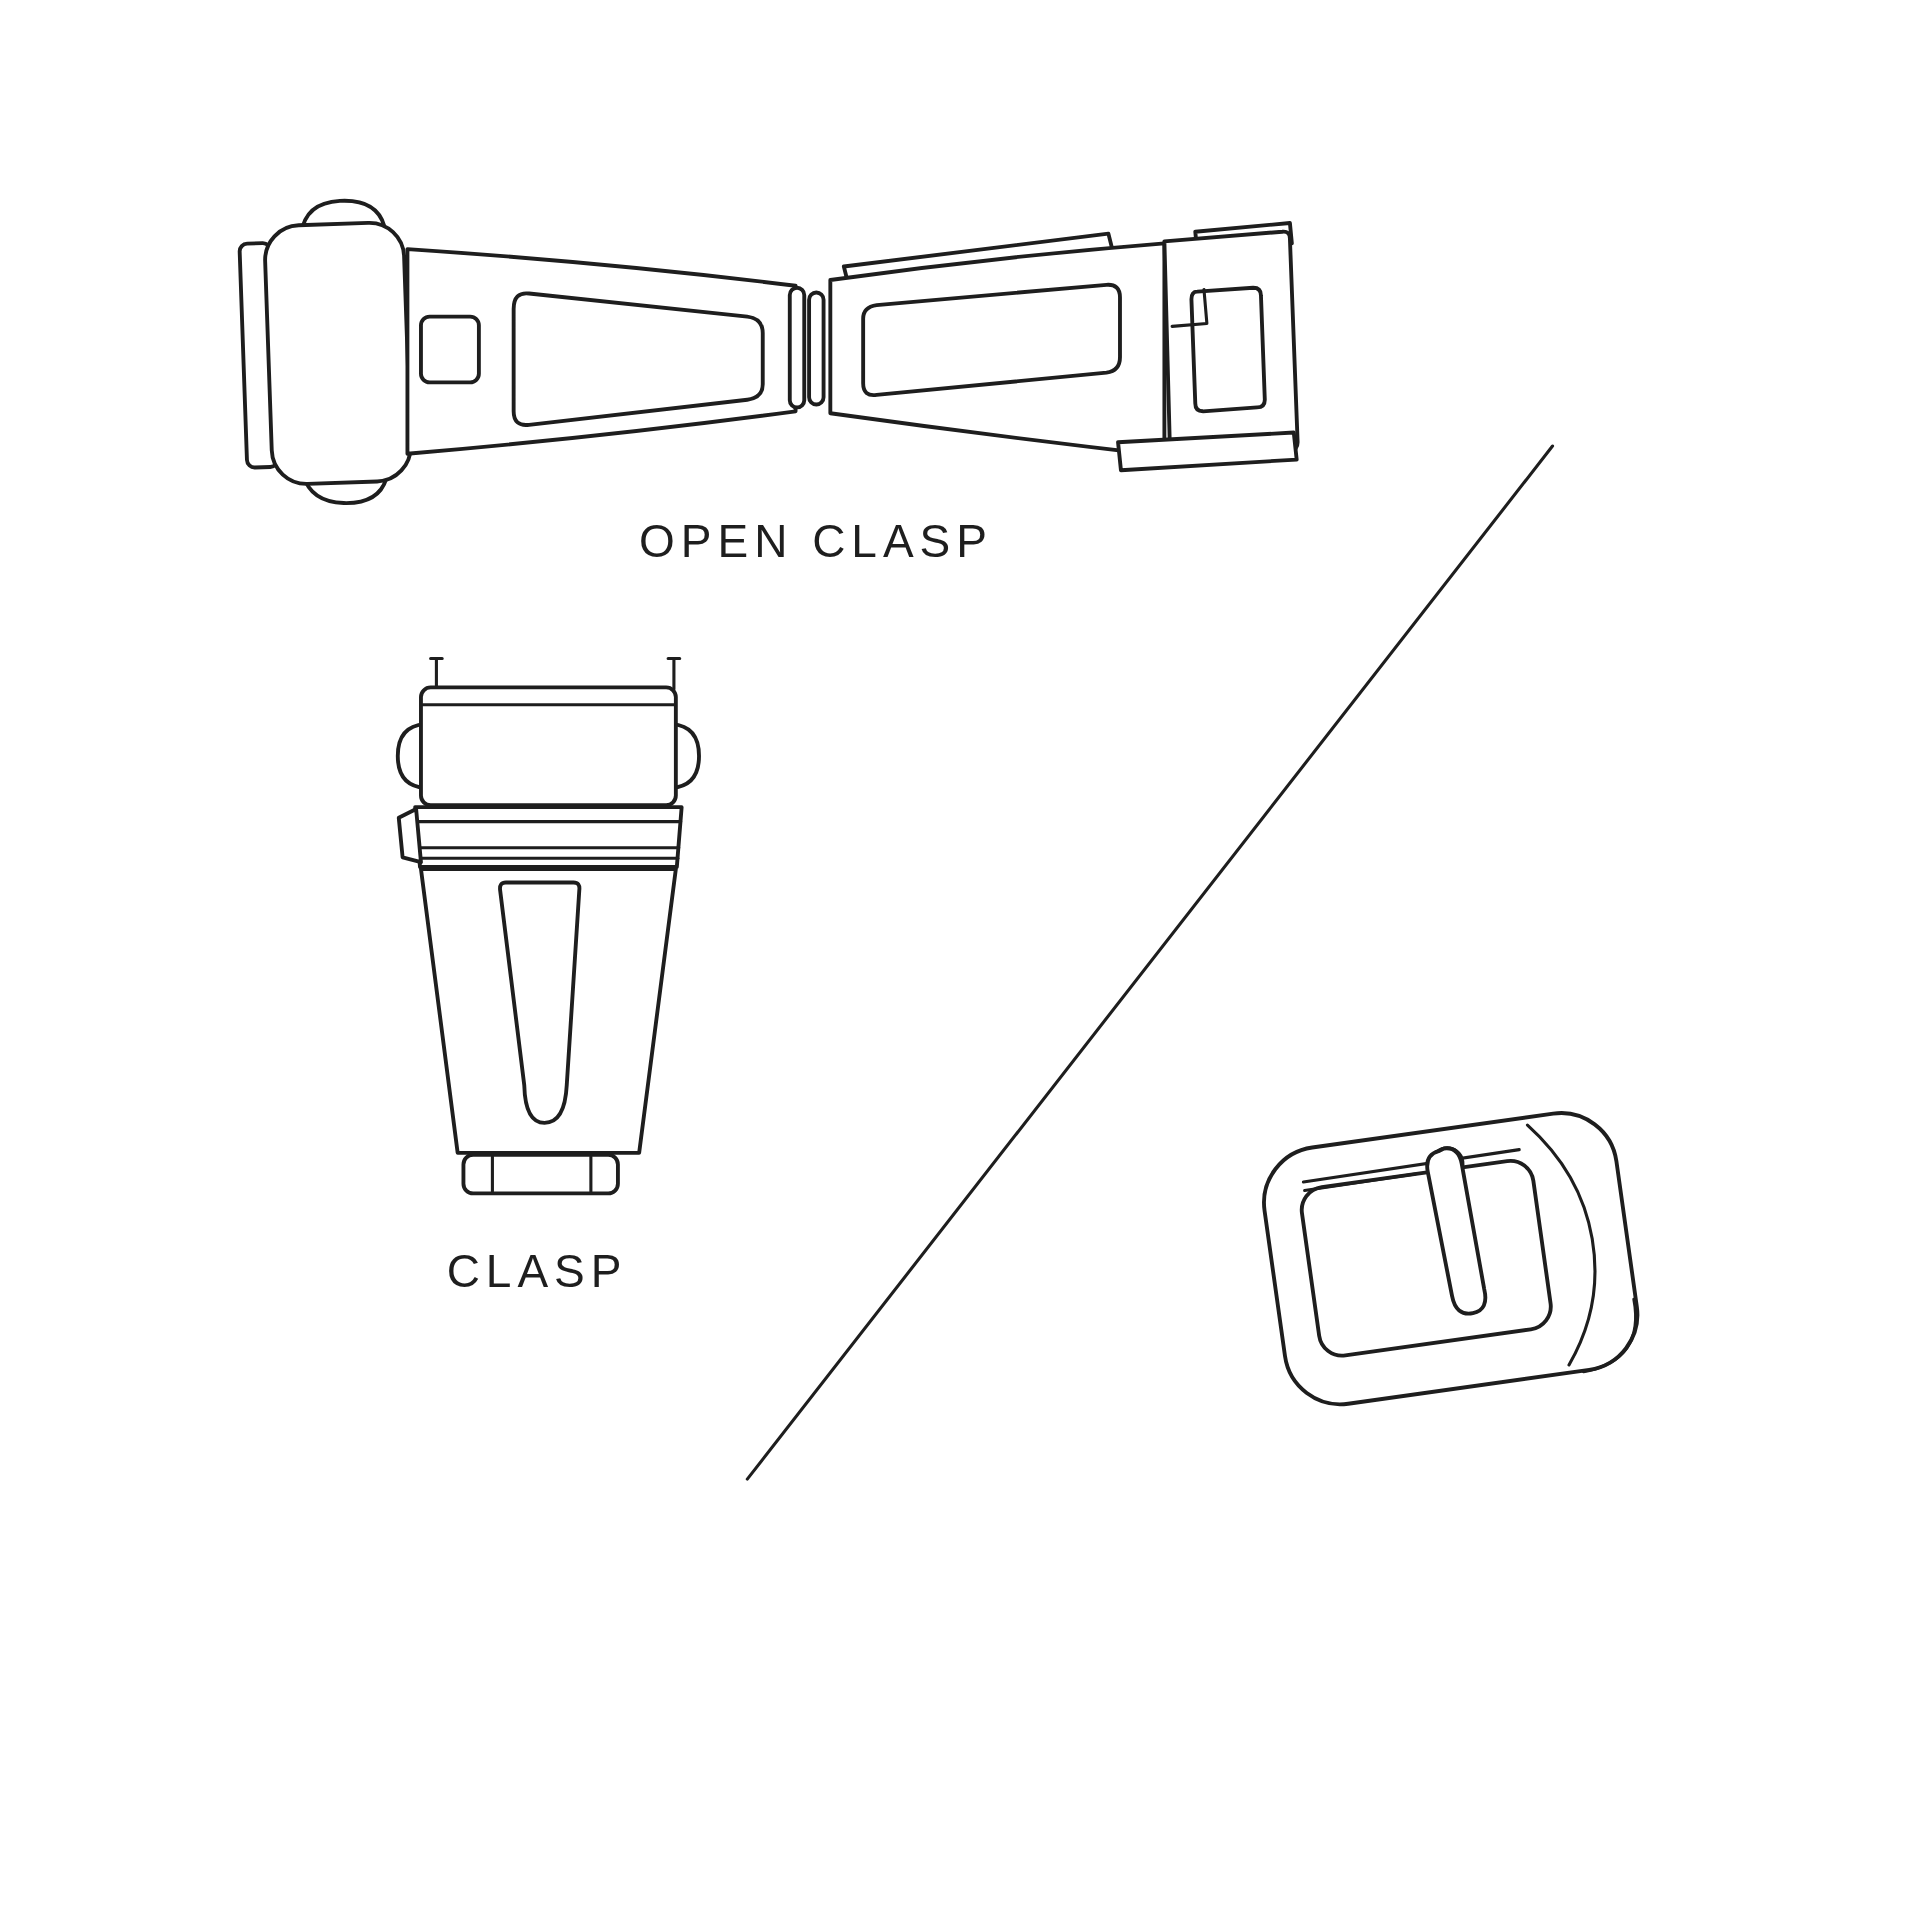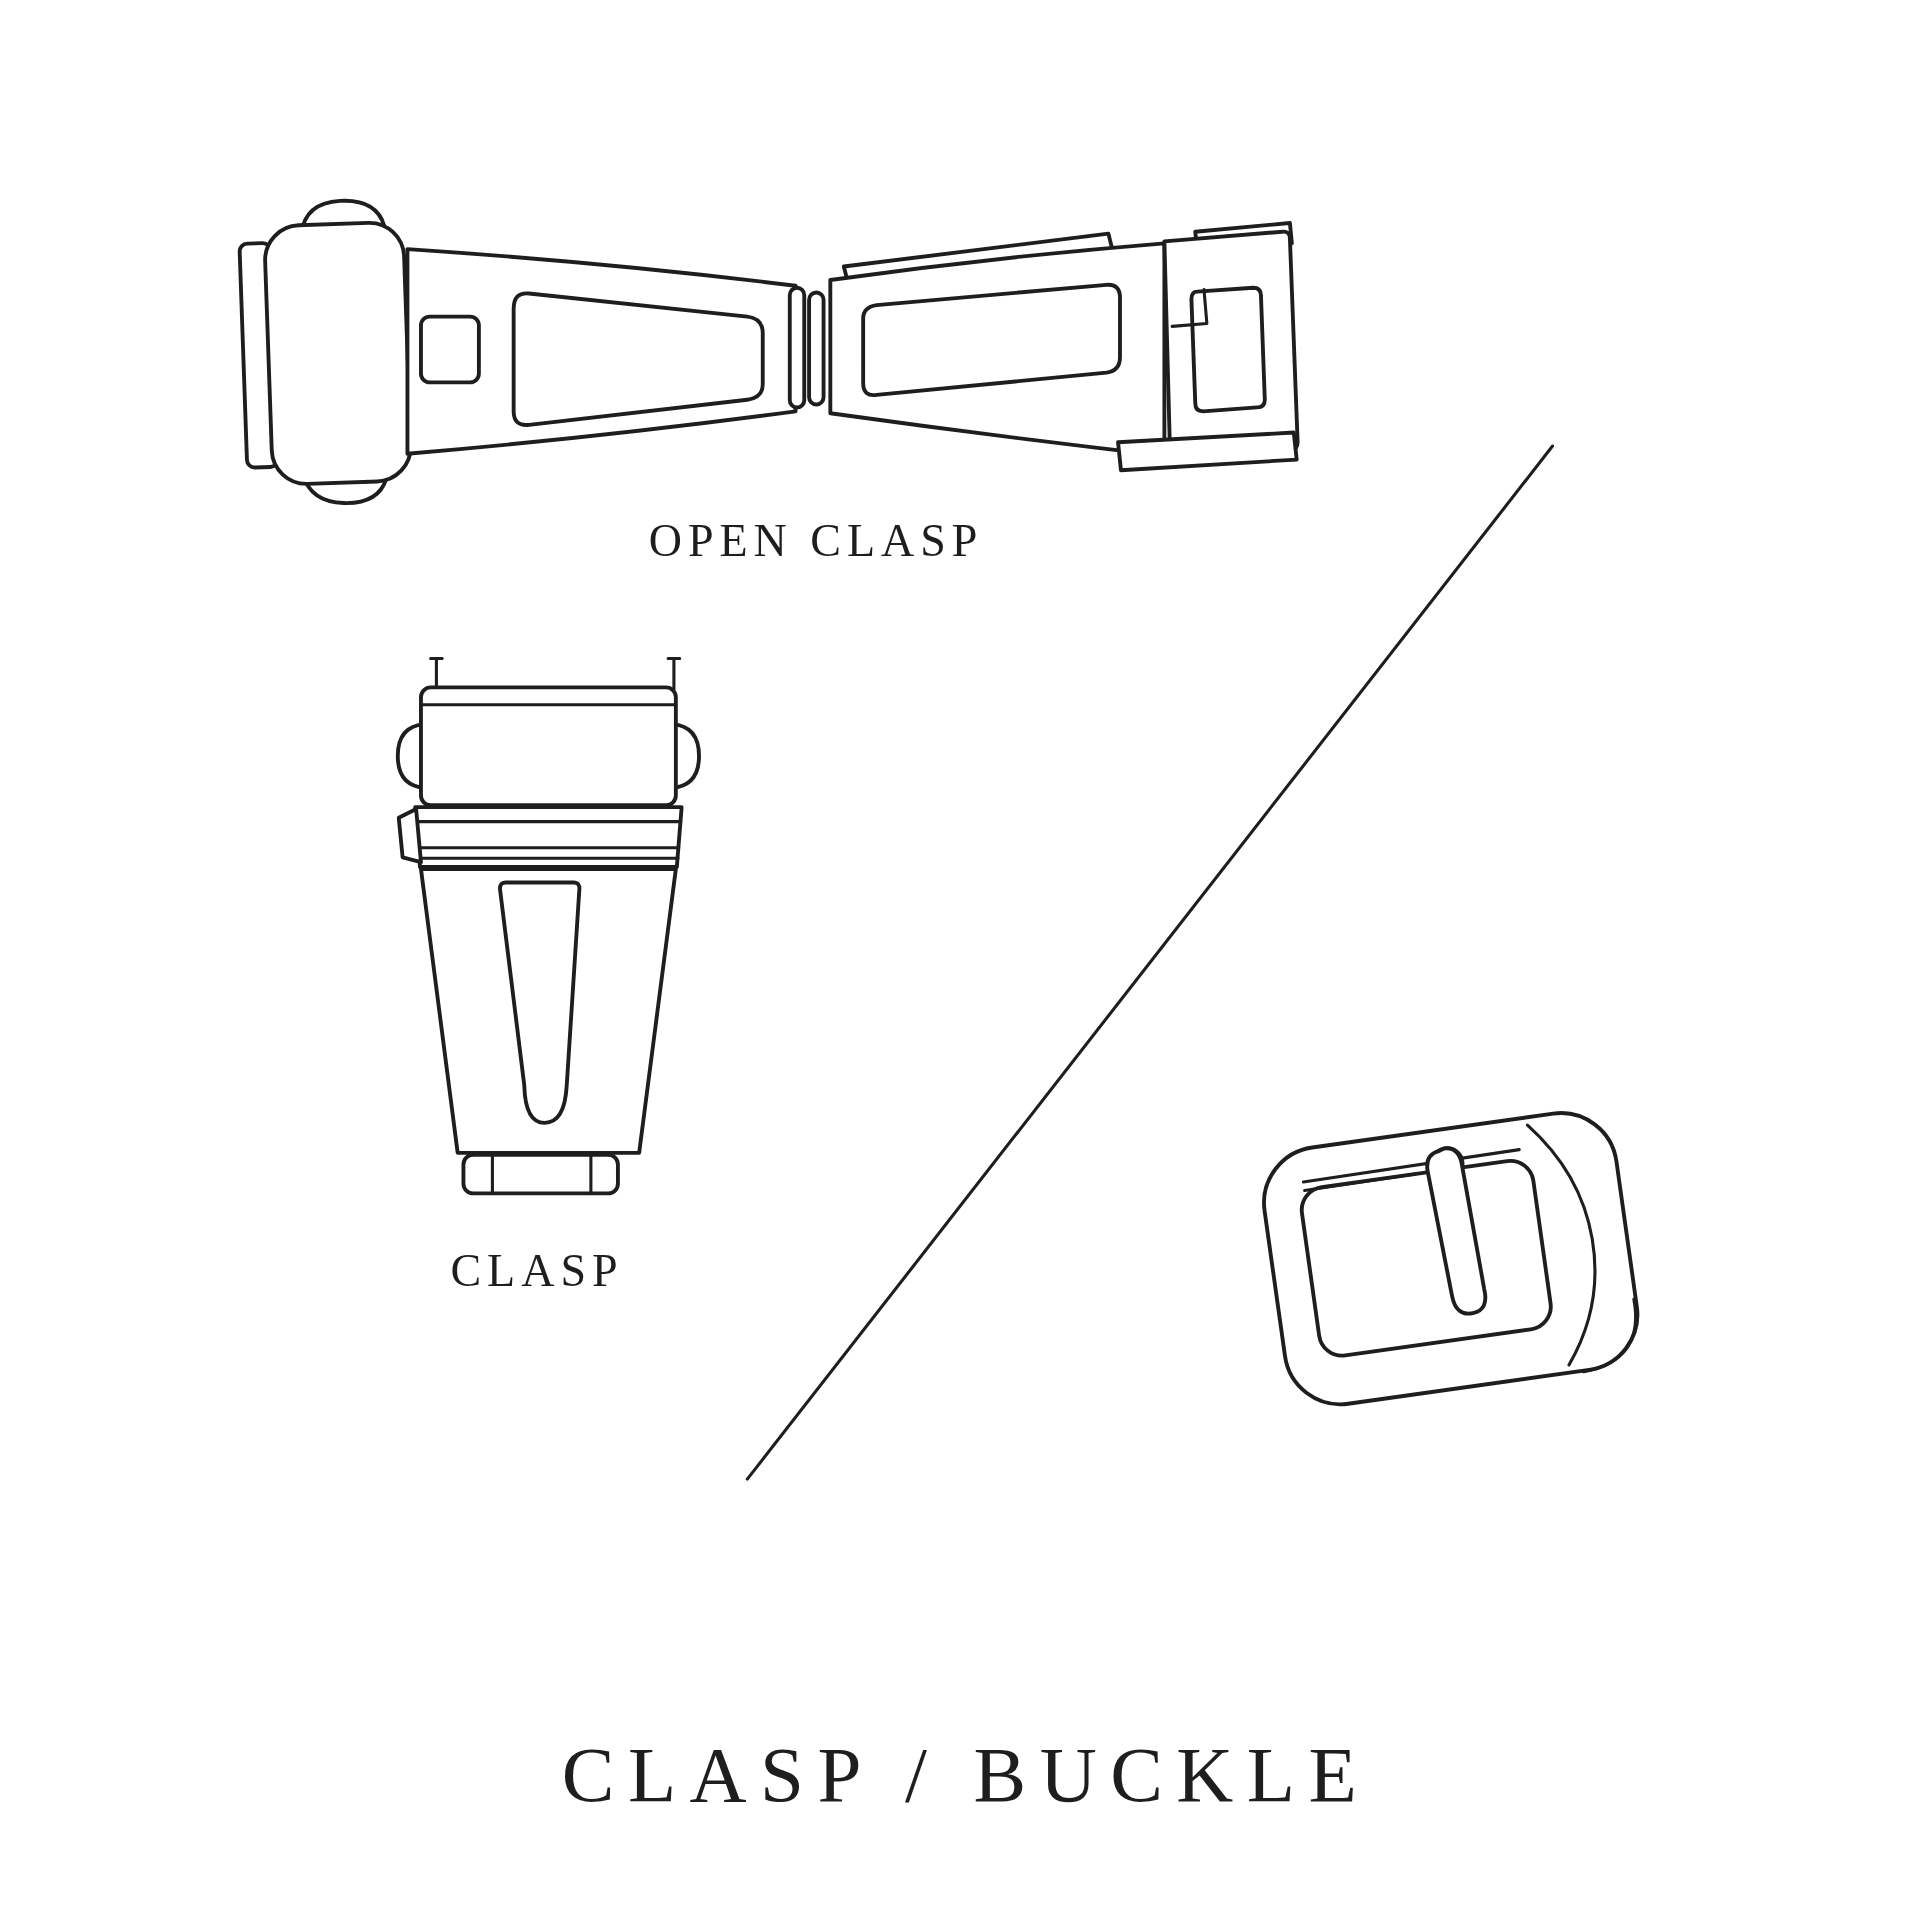--- a/index.html
+++ b/index.html
@@ -31,21 +31,20 @@
     stroke-linecap: round;
   }
   .label {
     position: absolute;
     transform: translateX(-50%);
     color: var(--ink, #1e1e1e);
     font-size: 46px;
     letter-spacing: 0.13em;
     white-space: nowrap;
     font-weight: 400;
-    font-family: Liberation Serif, serif;
   }
   .title {
     font-size: 79px;
     letter-spacing: 0.17em;
   }
 </style>
 </head>
 <body>
 
 <div class="canvas">
@@ -131,16 +130,15 @@
       <circle class="ink-shape" cx="1512" cy="1206" r="16"></circle>
 
       <path class="ink-shape" d="M1505 1192 Q1490 1194 1491 1212 L1498 1342 Q1499 1364 1517 1363 Q1534 1362 1532 1340 L1527 1208 Q1526 1190 1511 1190 Z"></path>
     </g>
   </svg>
 
   <div class="label" style="left:816px; top:514px;">OPEN CLASP</div>
 
   <div class="label" style="left:537px; top:1244px;">CLASP</div>
 
-  <div class="label title" style="left:966px; top:1730px;">CLASP / BUCKLE</div>
 
 </div>
 
 
 </body></html>

